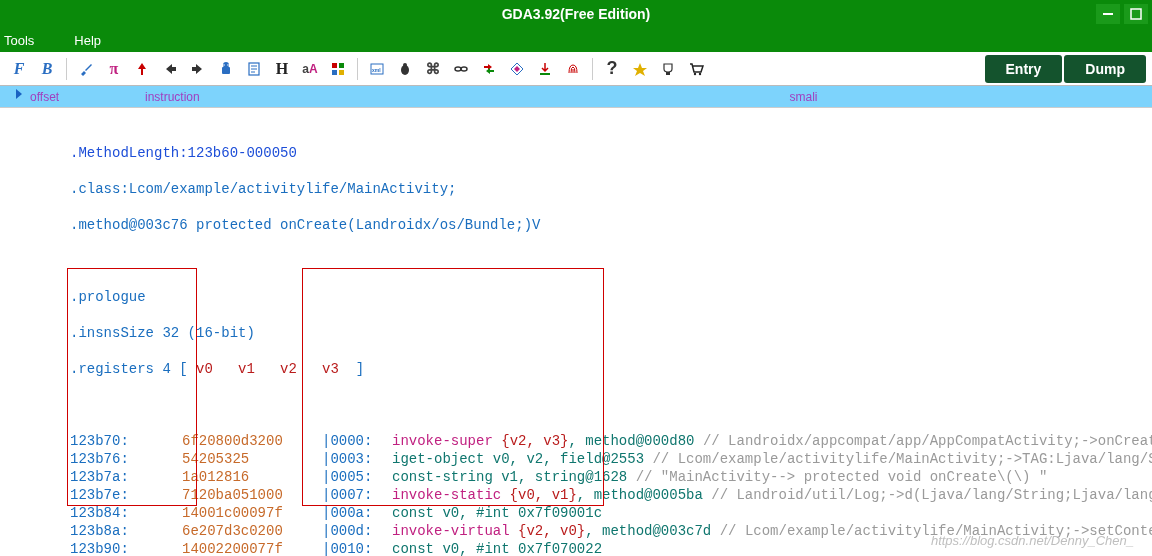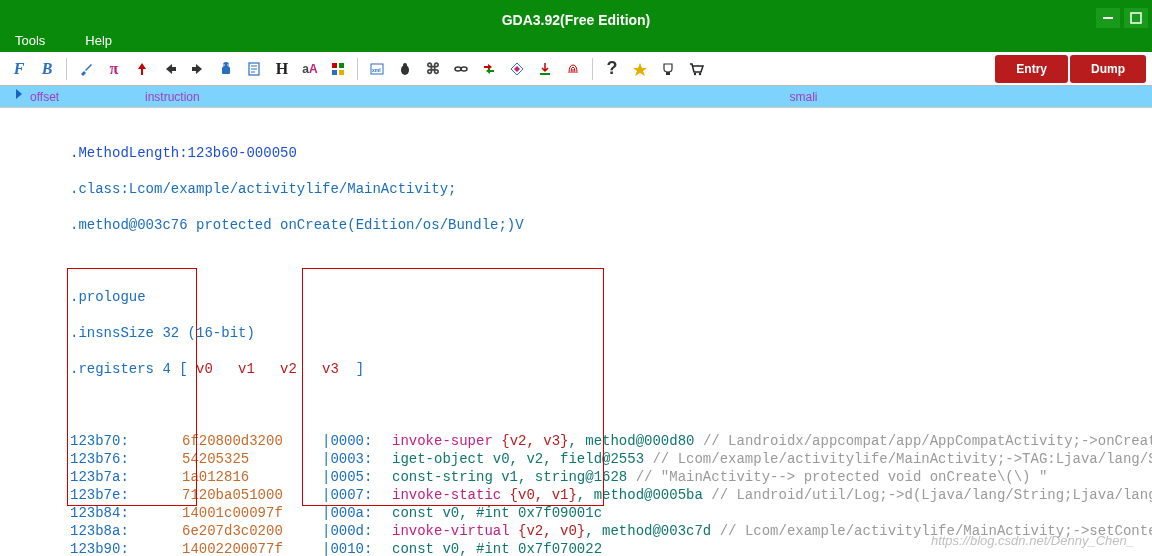--- a/index.html
+++ b/index.html
@@ -1,28 +1,28 @@
 <!DOCTYPE html>
 <html><head>
 <meta charset="utf-8">
 <style>
   * { margin: 0; padding: 0; box-sizing: border-box; }
   body { font-family: "Segoe UI", Arial, sans-serif; font-size: 13px; background: #fff; width: 1152px; height: 556px; overflow: hidden; position: relative; }
-  .titlebar { background: #0a8a0a; height: 28px; display: flex; align-items: flex-end; justify-content: center; position: relative; }
+  .titlebar { background: #0a8a0a; height: 28px; display: flex; align-items: center; justify-content: center; position: relative; }
   .titlebar-title { color: #fff; font-weight: bold; font-size: 14px; }
   .titlebar-controls { position: absolute; right: 4px; display: flex; gap: 4px; }
   .tb-btn { width: 24px; height: 20px; background: #1a9a1a; display: flex; align-items: center; justify-content: center; cursor: pointer; }
   .tb-btn svg { width: 12px; height: 12px; }
-  .menubar { background: #0a8a0a; height: 24px; display: flex; align-items: center; gap: 40px; padding-left: 15px; }
+  .menubar { background: #0a8a0a; height: 24px; display: flex; align-items: center; gap: 40px; padding-left: 4px; }
   .menu-item { color: #fff; font-size: 13px; cursor: pointer; }
   .toolbar { background: #fff; border-bottom: 1px solid #bbb; height: 34px; display: flex; align-items: center; padding: 0 6px; gap: 2px; }
   .tbtn { min-width: 26px; height: 26px; display: inline-flex; align-items: center; justify-content: center; cursor: pointer; border: 1px solid transparent; border-radius: 2px; font-size: 16px; font-weight: bold; color: #444; }
   .tbtn svg { width: 16px; height: 16px; }
   .sep { width: 1px; height: 22px; background: #ccc; margin: 0 4px; }
-  .tbtn.big { min-width: 72px; height: 28px; background: #b91c1c; color: #fff; border-radius: 3px; padding: 0 20px; font-size: 12px; font-weight: bold; }
+  .tbtn.big { min-width: 72px; height: 28px; background: #14532d; color: #fff; border-radius: 3px; padding: 0 20px; font-size: 14px; font-weight: bold; }
   .column-header { height: 22px; background: #7dd3fc; border-bottom: 1px solid #ccc; display: flex; align-items: center; font-size: 12px; color: #a040c0; padding-left: 30px; }
   .ch { cursor: pointer; }
   .ch.offset { width: 115px; }
   .ch.instruction { width: 310px; }
   .ch.smali { flex: 1; text-align: center; }
   .code-area { font-family: Consolas, "Courier New", monospace; font-size: 14px; line-height: 18px; white-space: pre; padding: 18px 0 0 70px; position: relative; }
   .rowline { color: #1a6ebf; }
   .rowline .off { display: inline-block; width: 70px; }
   .rowline .bytes { display: inline-block; width: 140px; color: #c76a2a; margin-left: 42px; }
   .rowline .idx { display: inline-block; width: 70px; color: #1a6ebf; }
@@ -181,21 +181,21 @@
 <div class="column-header" style="position:relative;">
   <div class="gutter-tri"></div>
   <span class="ch offset">offset</span>
   <span class="ch instruction">instruction</span>
   <span class="ch smali">smali</span>
 </div>
 
 <div class="code-area">
 <div class="rowline"><span class="redhdr">.MethodLength:123b60-000050</span></div>
 <div class="rowline">.class:Lcom/example/activitylife/MainActivity;</div>
-<div class="rowline">.method@003c76 protected onCreate(Edition/os/Bundle;)V</div>
+<div class="rowline">.method@003c76 protected onCreate(Landroidx/os/Bundle;)V</div>
 <div class="rowline">&nbsp;</div>
 <div class="rowline">.prologue</div>
 <div class="rowline">.insnsSize 32 (16-bit)</div>
 <div class="rowline"><span>.registers 4 [ </span><span class="reg">v0   v1   v2   v3</span><span>  ]</span></div>
 <div class="rowline">&nbsp;</div>
 <div id="rows"><div class="rowline"><span class="off">123b70:</span><span class="bytes">6f20800d3200</span><span class="idx">|0000:</span><span class="kw">invoke-super</span><span class="reg"> {v2, v3}</span><span class="instr">, method@000d80 </span><span class="cmt">// Landroidx/appcompat/app/AppCompatActivity;-&gt;onCreate(Landroid/os/B</span></div><div class="rowline"><span class="off">123b76:</span><span class="bytes">54205325</span><span class="idx">|0003:</span><span class="instr">iget-object v0, v2, field@2553 </span><span class="cmt">// Lcom/example/activitylife/MainActivity;-&gt;TAG:Ljava/lang/String;</span></div><div class="rowline"><span class="off">123b7a:</span><span class="bytes">1a012816</span><span class="idx">|0005:</span><span class="instr">const-string v1, string@1628 </span><span class="cmt">// "MainActivity--&gt; protected void onCreate\(\) "</span></div><div class="rowline"><span class="off">123b7e:</span><span class="bytes">7120ba051000</span><span class="idx">|0007:</span><span class="kw">invoke-static</span><span class="reg"> {v0, v1}</span><span class="instr">, method@0005ba </span><span class="cmt">// Landroid/util/Log;-&gt;d(Ljava/lang/String;Ljava/lang/String;)I</span></div><div class="rowline"><span class="off">123b84:</span><span class="bytes">14001c00097f</span><span class="idx">|000a:</span><span class="instr">const v0, #int 0x7f09001c</span></div><div class="rowline"><span class="off">123b8a:</span><span class="bytes">6e207d3c0200</span><span class="idx">|000d:</span><span class="kw">invoke-virtual</span><span class="reg"> {v2, v0}</span><span class="instr">, method@003c7d </span><span class="cmt">// Lcom/example/activitylife/MainActivity;-&gt;setContentView(I)V</span></div><div class="rowline"><span class="off">123b90:</span><span class="bytes">14002200077f</span><span class="idx">|0010:</span><span class="instr">const v0, #int 0x7f070022</span></div></div>
 
 
 
 

